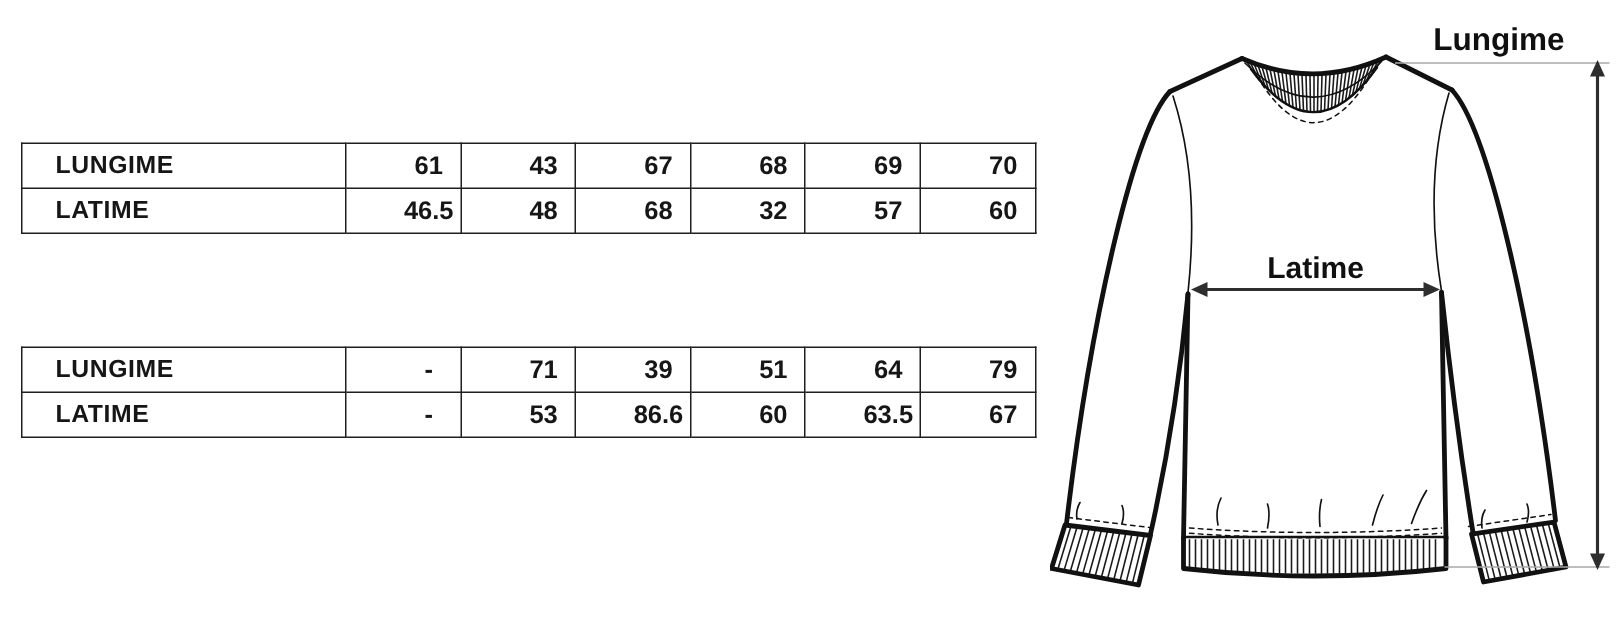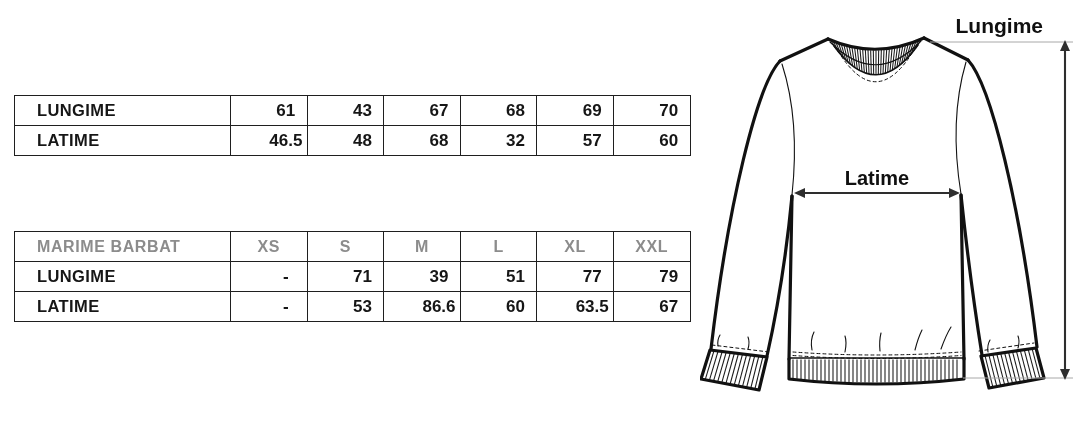--- a/index.html
+++ b/index.html
@@ -71,36 +71,27 @@
     <colgroup>
       <col style="width:216px">
         <col style="width:76.6px">
         <col style="width:76.6px">
       <col style="width:76.6px">
         <col style="width:76.6px">
         <col style="width:76.6px">
         <col style="width:76.6px">
     </colgroup>
     <tbody>
-        <tr>
-      <th class="name-col">MARIME BARBAT</th>
-      <th class="size-col">XS</th>
-      <th class="size-col">S</th>
-      <th class="size-col">M</th>
-      <th class="size-col">L</th>
-      <th class="size-col">XL</th>
-      <th class="size-col">XXL</th>
-    </tr>
     <tr>
       <td class="row-label">LUNGIME</td>
       <td class="val">-</td>
       <td class="val">71</td>
       <td class="val">39</td>
       <td class="val">51</td>
-      <td class="val">77</td>
+      <td class="val">64</td>
       <td class="val">79</td>
     </tr>
     <tr>
       <td class="row-label">LATIME</td>
       <td class="val">-</td>
       <td class="val">53</td>
       <td class="val">86.6</td>
       <td class="val">60</td>
       <td class="val">63.5</td>
       <td class="val">67</td>

